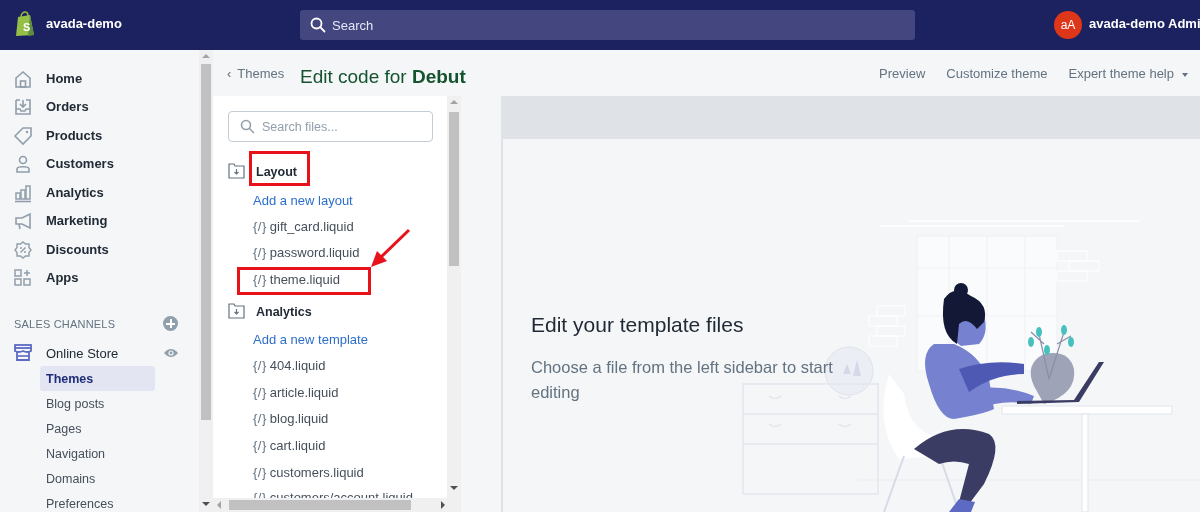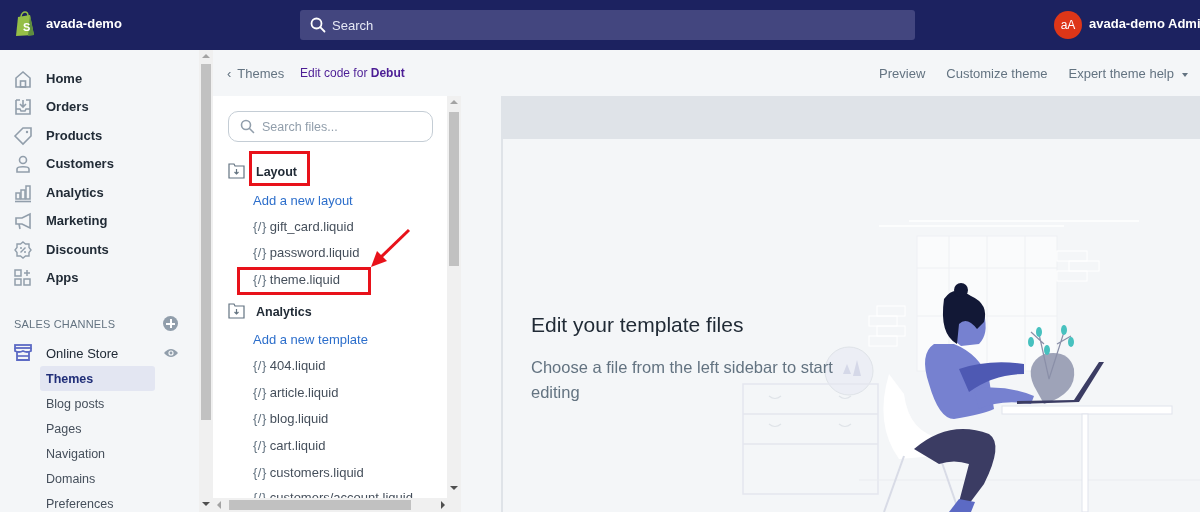--- a/index.html
+++ b/index.html
@@ -36,28 +36,28 @@
 
   .nav-scroll { position: absolute; left: 199px; top: 50px; width: 14px; height: 462px; background: #f0f0f0; }
   .nav-scroll .thumb { position: absolute; left: 2px; top: 14px; width: 10px; height: 356px; background: #c1c1c1; }
   .arrow-up { position: absolute; left: 3px; top: 4px; width: 0; height: 0; border-left: 4px solid transparent; border-right: 4px solid transparent; border-bottom: 4px solid #a3a3a3; }
   .arrow-down { position: absolute; left: 3px; width: 0; height: 0; border-left: 4px solid transparent; border-right: 4px solid transparent; border-top: 4px solid #505050; }
 
   
   .subheader { position: absolute; left: 213px; top: 50px; width: 987px; height: 46px; background: #f4f6f8; }
   .back-link { position: absolute; left: 14px; top: 16px; font-size: 13px; color: #637381; }
   .back-link .chev { display: inline-block; margin-right: 6px; font-size: 13px; }
-  .edit-title { position: absolute; left: 87px; top: 16px; font-size: 12px; color: #4c1d95; }
+  .edit-title { position: absolute; left: 87px; top: 16px; font-size: 19px; color: #14532d; }
   .edit-title b { font-weight: bold; }
   .hdr-actions { position: absolute; right: 12px; top: 16px; font-size: 13px; color: #637381; display: flex; gap: 21px; }
   .caret-down { display: inline-block; width: 0; height: 0; border-left: 3.5px solid transparent; border-right: 3.5px solid transparent; border-top: 4px solid #637381; margin-left: 8px; vertical-align: middle; }
 
   
   .file-panel { position: absolute; left: 213px; top: 96px; width: 234px; height: 402px; background: #fff; overflow: hidden; }
-  .file-search { position: absolute; left: 15px; top: 15px; width: 205px; height: 31px; border: 1px solid #c4cdd5; border-radius: 10px; background: #fff; }
+  .file-search { position: absolute; left: 15px; top: 15px; width: 205px; height: 31px; border: 1px solid #c4cdd5; border-radius: 4px; background: #fff; }
   .file-search .s-icon { position: absolute; left: 11px; top: 7px; width: 15px; height: 15px; }
   .file-search input { position: absolute; left: 33px; top: 6px; width: 165px; height: 18px; border: none; outline: none; font-size: 12.5px; color: #212b36; background: transparent; font-family: "Liberation Sans", sans-serif; }
   .file-search input::placeholder { color: #919eab; }
   .folder { position: absolute; left: 14px; width: 210px; height: 24px; }
   .folder .ic { position: absolute; left: 1px; top: 3px; width: 17px; height: 16px; }
   .folder .lbl { position: absolute; left: 29px; top: 5px; font-size: 12.5px; font-weight: bold; color: #212b36; }
   .add-link { position: absolute; left: 40px; font-size: 13px; color: #2c6ecb; }
   .file-item { position: absolute; left: 40px; font-size: 13px; color: #454f5b; white-space: nowrap; }
   .file-item .brace { color: #637381; margin-right: 3px; letter-spacing: 0.5px; }
 

